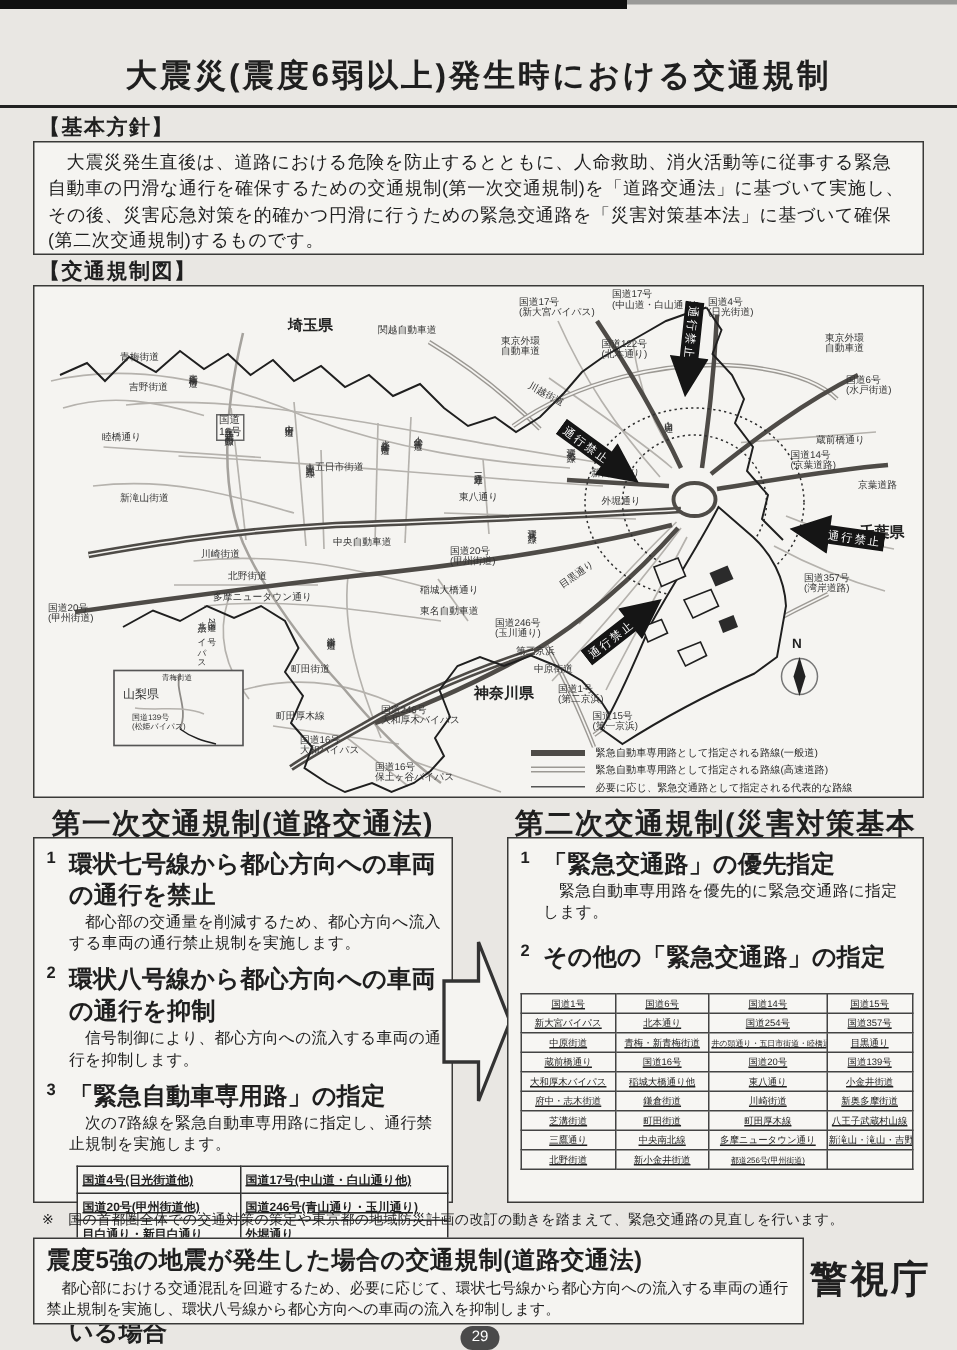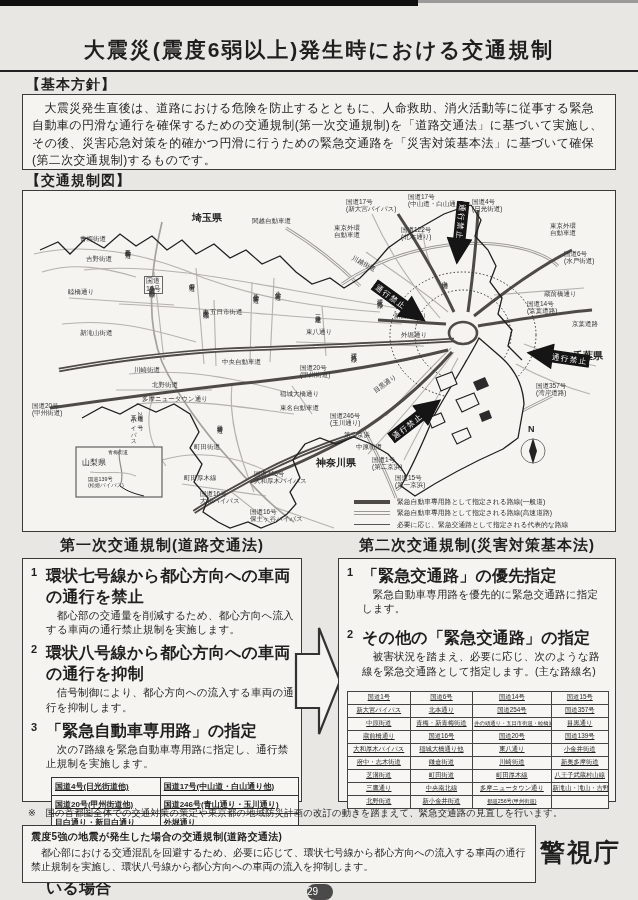--- a/index.html
+++ b/index.html
@@ -35,21 +35,21 @@
   .noentry span.tleft{left:26px;}
   .legend{position:absolute;left:330px;top:304px;}
   .lrow{display:flex;align-items:center;height:11.5px;}
   .lrow .sw{width:36px;margin-right:7px;}
   .sw.thick{border-top:4px solid #4e4b47;}
   .sw.double{height:4px;border-top:1.6px solid #9c9994;border-bottom:1.6px solid #9c9994;}
   .sw.thin{border-top:1.4px solid #555;}
   .lrow span{font-size:6.8px;white-space:nowrap;color:#2a2a2a;}
   .compassN{position:absolute;left:504px;top:232px;font-size:9px;font-weight:bold;}
   
-  .col-head{top:536px;font-size:15px;font-weight:bold;text-align:center;letter-spacing:1px;}
+  .col-head{top:536px;font-size:19px;font-weight:bold;text-align:center;letter-spacing:1px;}
   .col-head.l{left:22px;width:280px;}
   .col-head.r{left:338px;width:278px;}
   .reg-box{top:558px;height:244px;border:1.8px solid var(--line);background:var(--boxbg);padding:7px 6px 4px 8px;}
   .reg-box.l{left:22px;width:280px;}
   .reg-box.r{left:338px;width:278px;}
   .reg-item{display:flex;margin-bottom:7px;}
   .reg-item .num{width:15px;font-size:11px;font-weight:bold;flex:none;}
   .reg-item .tit{font-size:16px;font-weight:bold;letter-spacing:.2px;}
   .reg-item .bod{font-size:10.5px;line-height:1.35;letter-spacing:.2px;}
   .reg-box.r .reg-item{margin-bottom:13px;}
@@ -57,24 +57,24 @@
   .roads-tbl{margin:2px 0 7px 20px;width:248px;}
   .roads-tbl td{border:1.2px solid #333;font-size:8px;font-weight:bold;padding:2.5px 3px;height:18px;white-space:nowrap;background:#f7f6f3;}
   .roads-tbl td.c1{width:44%;}
   .routes-tbl{margin:2px auto 0 auto;width:262px;table-layout:fixed;}
   .routes-tbl td{border:1.1px solid #444;font-size:6.3px;text-align:center;padding:1px;height:13px;white-space:nowrap;overflow:hidden;background:#f7f6f3;}
   .routes-tbl td.tiny{font-size:5.3px;}
   .routes-tbl col.c1{width:24%;} .routes-tbl col.c2{width:24%;} .routes-tbl col.c3{width:30%;} .routes-tbl col.c4{width:22%;}
   .big-arrow{left:294px;top:616px;}
   .note-line{left:28px;top:807px;width:590px;font-size:9.3px;letter-spacing:.2px;}
   .quake-box{left:22px;top:825px;width:514px;height:58px;border:1.8px solid var(--line);background:var(--boxbg);padding:4px 8px;}
-  .quake-box .qh{font-size:10px;font-weight:bold;letter-spacing:.3px;}
+  .quake-box .qh{font-size:16px;font-weight:bold;letter-spacing:.3px;}
   .quake-box .qb{font-size:10px;line-height:1.4;margin-top:2px;}
   .agency{left:540px;top:836px;font-size:25px;font-weight:bold;letter-spacing:2px;}
-  .page-badge{left:307px;top:884px;width:26px;height:16px;background:var(--badge);border-radius:8px;color:#fff;font-size:10px;text-align:left;line-height:16px;}
+  .page-badge{left:307px;top:884px;width:26px;height:16px;background:var(--badge);border-radius:8px;color:#fff;font-size:10px;text-align:center;line-height:16px;}
 </style>
 </head>
 <body>
 
 <div class="abs scan-strip"></div>
 <div class="abs scan-strip2"></div>
 
 <h1 class="abs doc-title">大震災(震度6弱以上)発生時における交通規制</h1>
 <div class="abs title-rule"></div>
 
@@ -361,21 +361,20 @@
         <div class="num">1</div>
         <div style="flex: 1 1 0%;">
           <div class="tit">「緊急交通路」の優先指定</div>
           <div class="bod">　緊急自動車専用路を優先的に緊急交通路に指定します。</div>
         </div>
       </div>
       <div class="reg-item">
         <div class="num">2</div>
         <div style="flex: 1 1 0%;">
           <div class="tit">その他の「緊急交通路」の指定</div>
-          <div class="bod">　被害状況を踏まえ、必要に応じ、次のような路線を緊急交通路として指定します。(主な路線名)</div>
         </div>
       </div>
     </div>
   <table class="routes-tbl">
     <colgroup>
         <col class="c1">
         <col class="c2">
         <col class="c3">
         <col class="c4">
       </colgroup>

